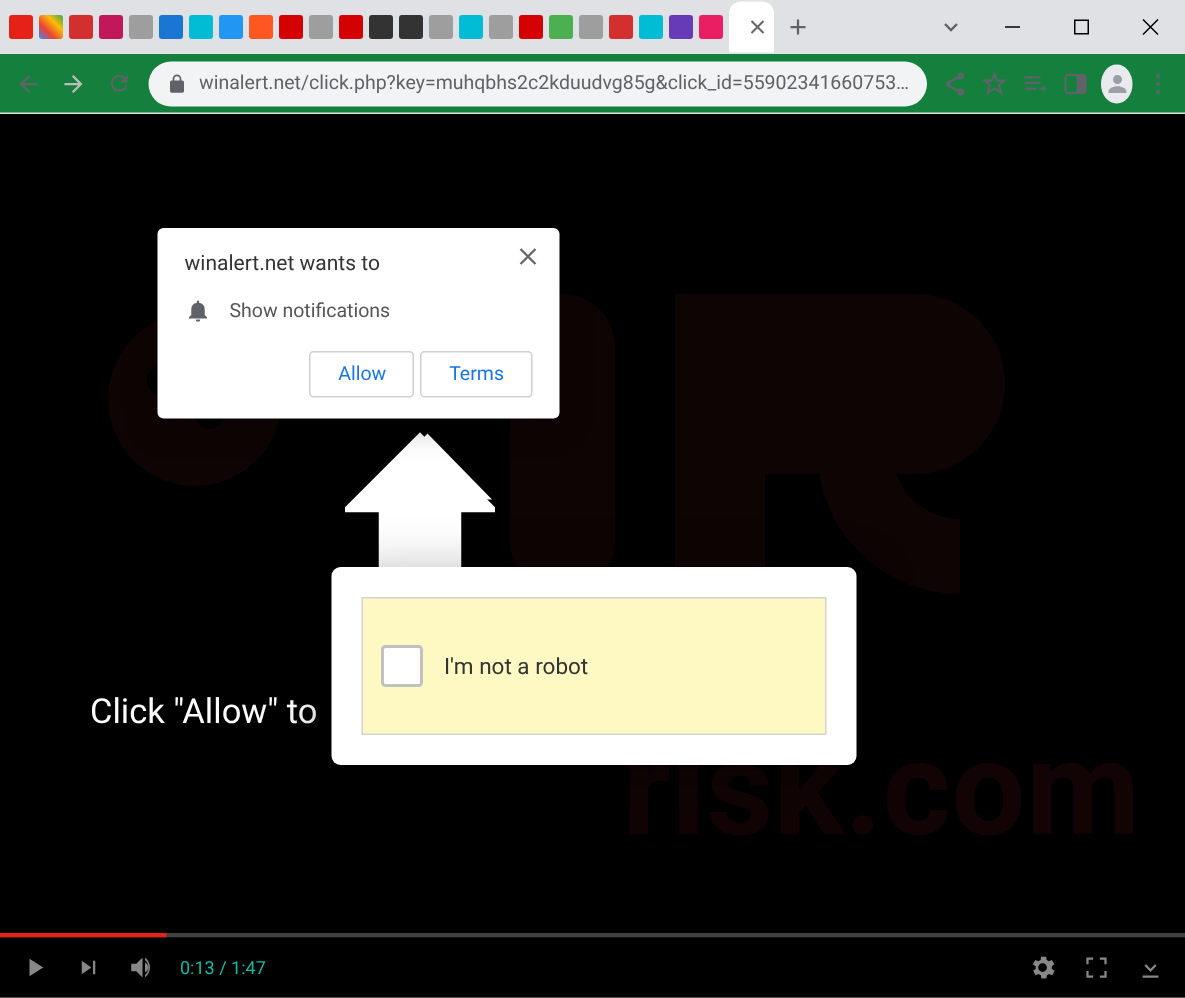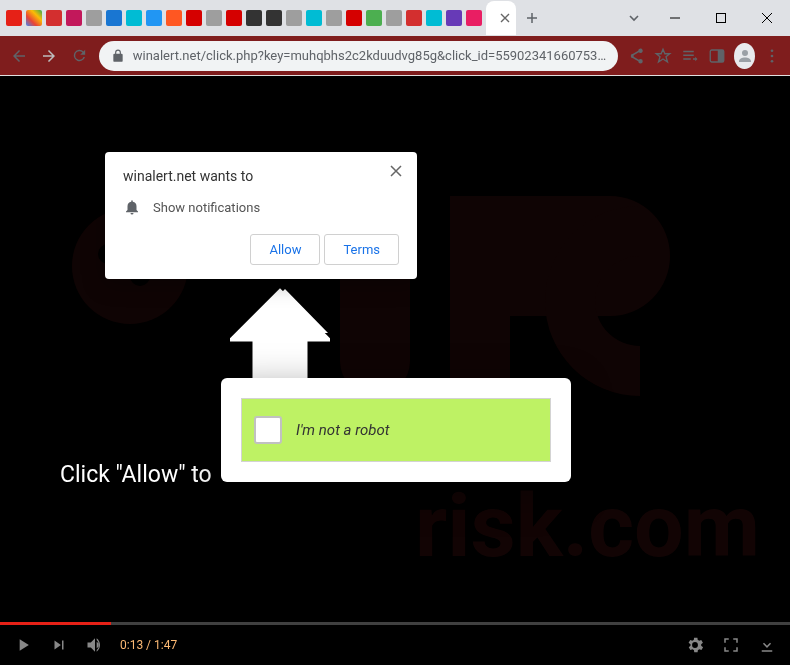--- a/index.html
+++ b/index.html
@@ -13,21 +13,21 @@
 
     
     .tab-strip { height: 36px; background: #dfe1e5; display: flex; align-items: center; padding-left: 6px; }
     .favicon-row { display: flex; gap: 4px; align-items: center; }
     .fav { width: 16px; height: 16px; border-radius: 2px; display:inline-block; }
     .active-tab { background: #fff; height: 34px; width: 30px; border-top-left-radius: 8px; border-top-right-radius: 8px; margin-left: 4px; display:flex; align-items:center; justify-content:center; position: relative; }
     .active-tab-x { margin-left: auto; margin-right: 6px; width: 10px; height: 10px; }
     .new-tab-btn { width: 28px; height: 28px; display:flex; align-items:center; justify-content:center; margin-left: 2px; }
 
     
-    .toolbar { height: 40px; background: #7f1d1d; display: flex; align-items: center; padding: 0 8px; gap: 8px; border-bottom: 1px solid #e0e0e0; }
+    .toolbar { height: 40px; background: #15803d; display: flex; align-items: center; padding: 0 8px; gap: 8px; border-bottom: 1px solid #e0e0e0; }
     .nav-btn { width: 28px; height: 28px; display:flex; align-items:center; justify-content:center; border-radius: 50%; }
     .nav-btn svg { fill: #5f6368; }
     .nav-btn.disabled svg { fill: #bdbdbd; }
     .address-bar { flex: 1; height: 30px; background: #f1f3f4; border-radius: 15px; display: flex; align-items: center; padding: 0 12px; gap: 8px; font-size: 13px; color: #5f6368; }
     .address-bar .lock { width: 14px; height: 14px; }
     .url-text { flex:1; white-space: nowrap; overflow: hidden; }
     .tb-icon { width: 24px; height: 24px; display:flex; align-items:center; justify-content:center; }
     .tb-icon svg { fill:#5f6368; }
     .avatar { width: 26px; height: 26px; background: #e8eaed; border-radius: 50%; display:flex; align-items:center; justify-content:center; }
 
@@ -35,43 +35,43 @@
     .content { position: relative; width: 100%; height: calc(100% - 76px); background: #000; overflow: hidden; }
     .watermark-shape { position: absolute; }
 
     
     .instruction { position: absolute; left: 60px; top: 385px; color: #fff; font-size: 23px; text-align: center; line-height: 1.25; }
     .arrow-up { position: absolute; left: 230px; top: 210px; }
     .arrow-up svg { width: 100px; height: 100px; }
 
     
     .captcha-card { position: absolute; left: 221px; top: 302px; width: 350px; background: #fff; border-radius: 6px; box-shadow: 0 10px 40px rgba(0,0,0,0.4); padding: 20px; }
-    .captcha-inner { border: 1px solid #d3d3d3; background: #bef264; height: 64px; display:flex; align-items:center; padding: 0 12px; font-style: italic; }
+    .captcha-inner { border: 1px solid #d3d3d3; background: #fef9c3; height: 92px; display:flex; align-items:center; padding: 0 12px; }
     .captcha-check { width: 28px; height: 28px; border: 2px solid #c1c1c1; border-radius: 3px; background: #fff; margin-right: 14px; }
     .captcha-label { font-size: 15px; color: #333; flex: 1; }
     .captcha-logo { text-align: center; font-size: 9px; color: #777; }
     .captcha-logo .rc-icon { width: 36px; height: 36px; margin: 0 auto 2px; }
     .captcha-logo .links { font-size: 9px; }
 
     
-    .perm-popup { position: absolute; left: 105px; top: 76px; width: 312px; background: #fff; border-radius: 4px; box-shadow: 0 4px 22px rgba(0,0,0,0.35); padding: 16px 18px 14px; z-index: 50; }
+    .perm-popup { position: absolute; left: 105px; top: 76px; width: 268px; background: #fff; border-radius: 4px; box-shadow: 0 4px 22px rgba(0,0,0,0.35); padding: 16px 18px 14px; z-index: 50; }
     .perm-title { font-size: 14px; color: #333; margin-bottom: 14px; }
     .perm-close { position: absolute; top: 12px; right: 14px; width: 14px; height: 14px; cursor:pointer; }
     .perm-row { display: flex; align-items: center; gap: 12px; font-size: 13px; color: #555; margin-bottom: 18px; }
     .bell-icon { width: 18px; height: 18px; }
     .perm-buttons { display:flex; justify-content: flex-end; gap: 4px; }
     .perm-btn { border: 1px solid #d0d0d0; background: #fff; color: #1a73e8; padding: 7px 18px; font-size: 13px; border-radius: 3px; cursor: pointer; }
 
     
     .player-bar { position: absolute; left:0; right:0; bottom:0; height: 40px; background: rgba(0,0,0,0.85); display:flex; align-items:center; padding: 0 12px; gap: 14px; }
     .progress { position: absolute; left:0; right:0; bottom:40px; height: 3px; background: rgba(255,255,255,0.25); }
     .progress-fill { height: 100%; background: #e62117; width: 14%; }
     .p-btn { width: 22px; height: 22px; display:flex; align-items:center; justify-content:center; }
     .p-btn svg { fill: #888; }
-    .time { color: #fdba74; font-size: 12px; }
+    .time { color: #14b8a6; font-size: 12px; }
     .p-spacer { flex:1; }
 
     
     .c-red{background:#e62117}.c-g1{background:linear-gradient(45deg,#4285f4,#ea4335,#fbbc05,#34a853)}.c-r2{background:#d32f2f}.c-r3{background:#c2185b}.c-gy{background:#9e9e9e}.c-bl{background:#1976d2}.c-cy{background:#00bcd4}.c-b2{background:#2196f3}.c-or{background:#ff5722}.c-mc{background:#d50000}.c-dk{background:#333}.c-gn{background:#4caf50}.c-pu{background:#673ab7}.c-pk{background:#e91e63}
   </style>
 </head>
 <body>
 
 <div class="tab-strip">
   <div class="favicon-row">

